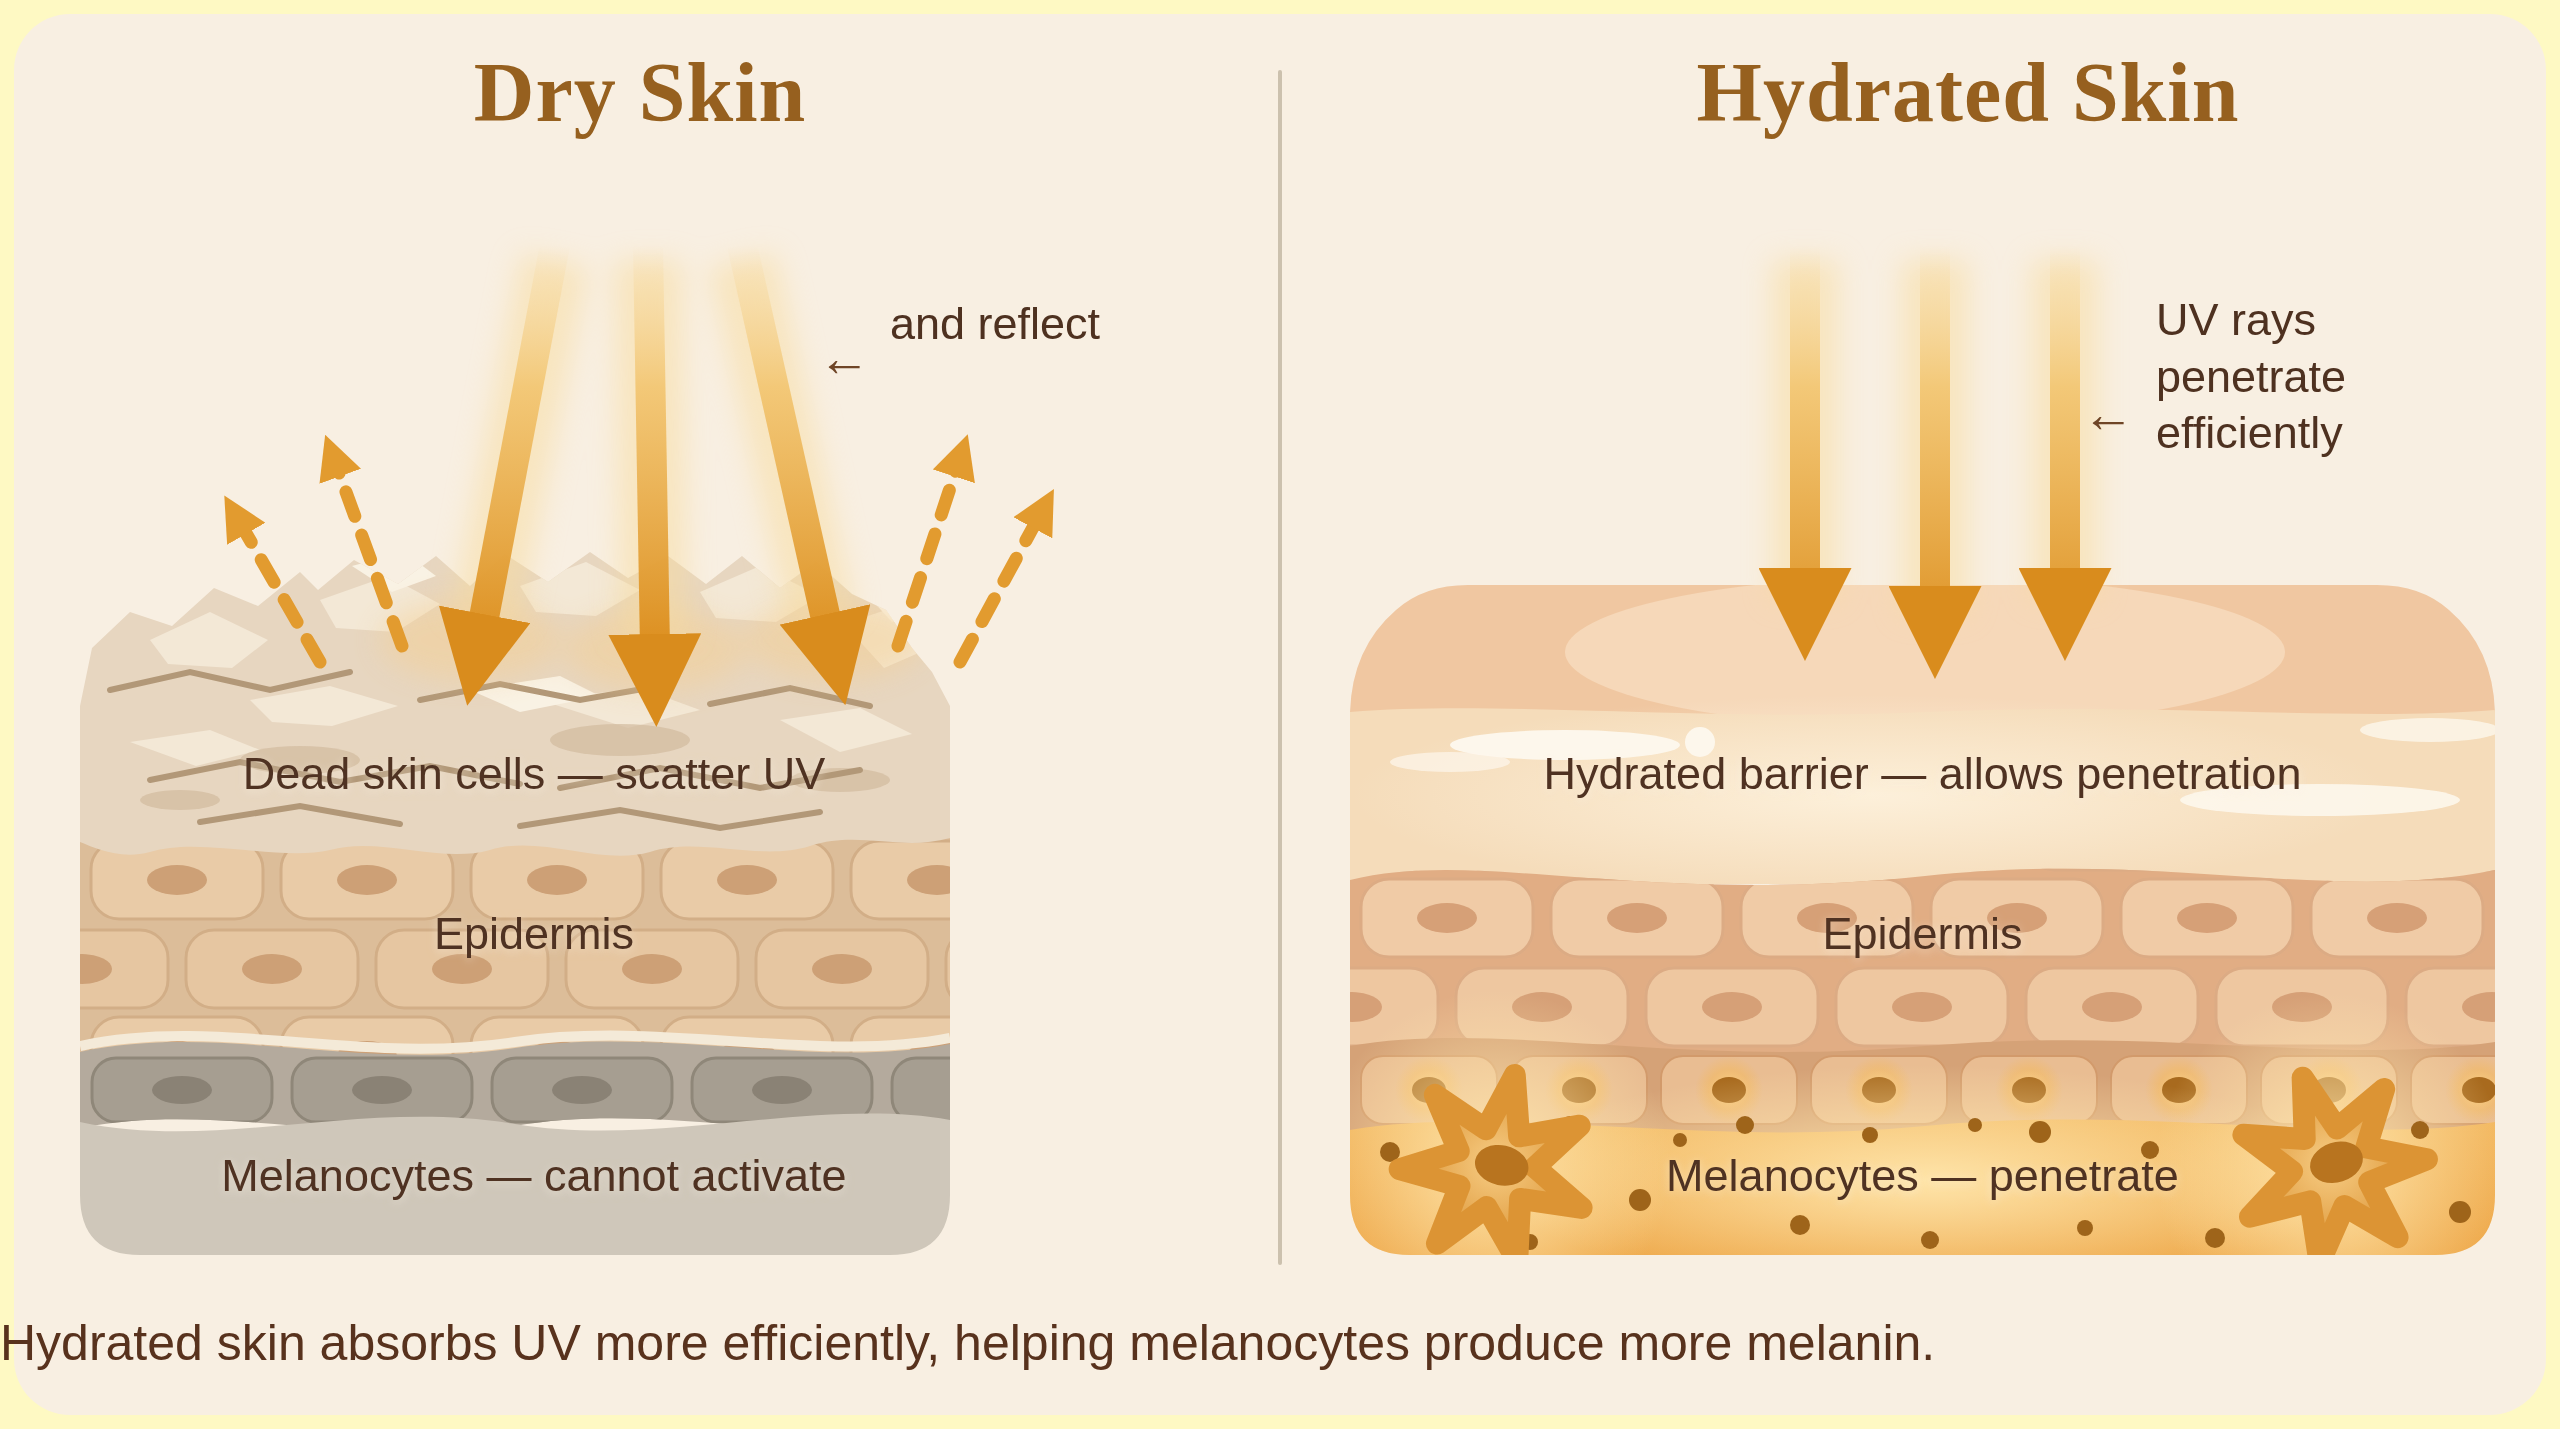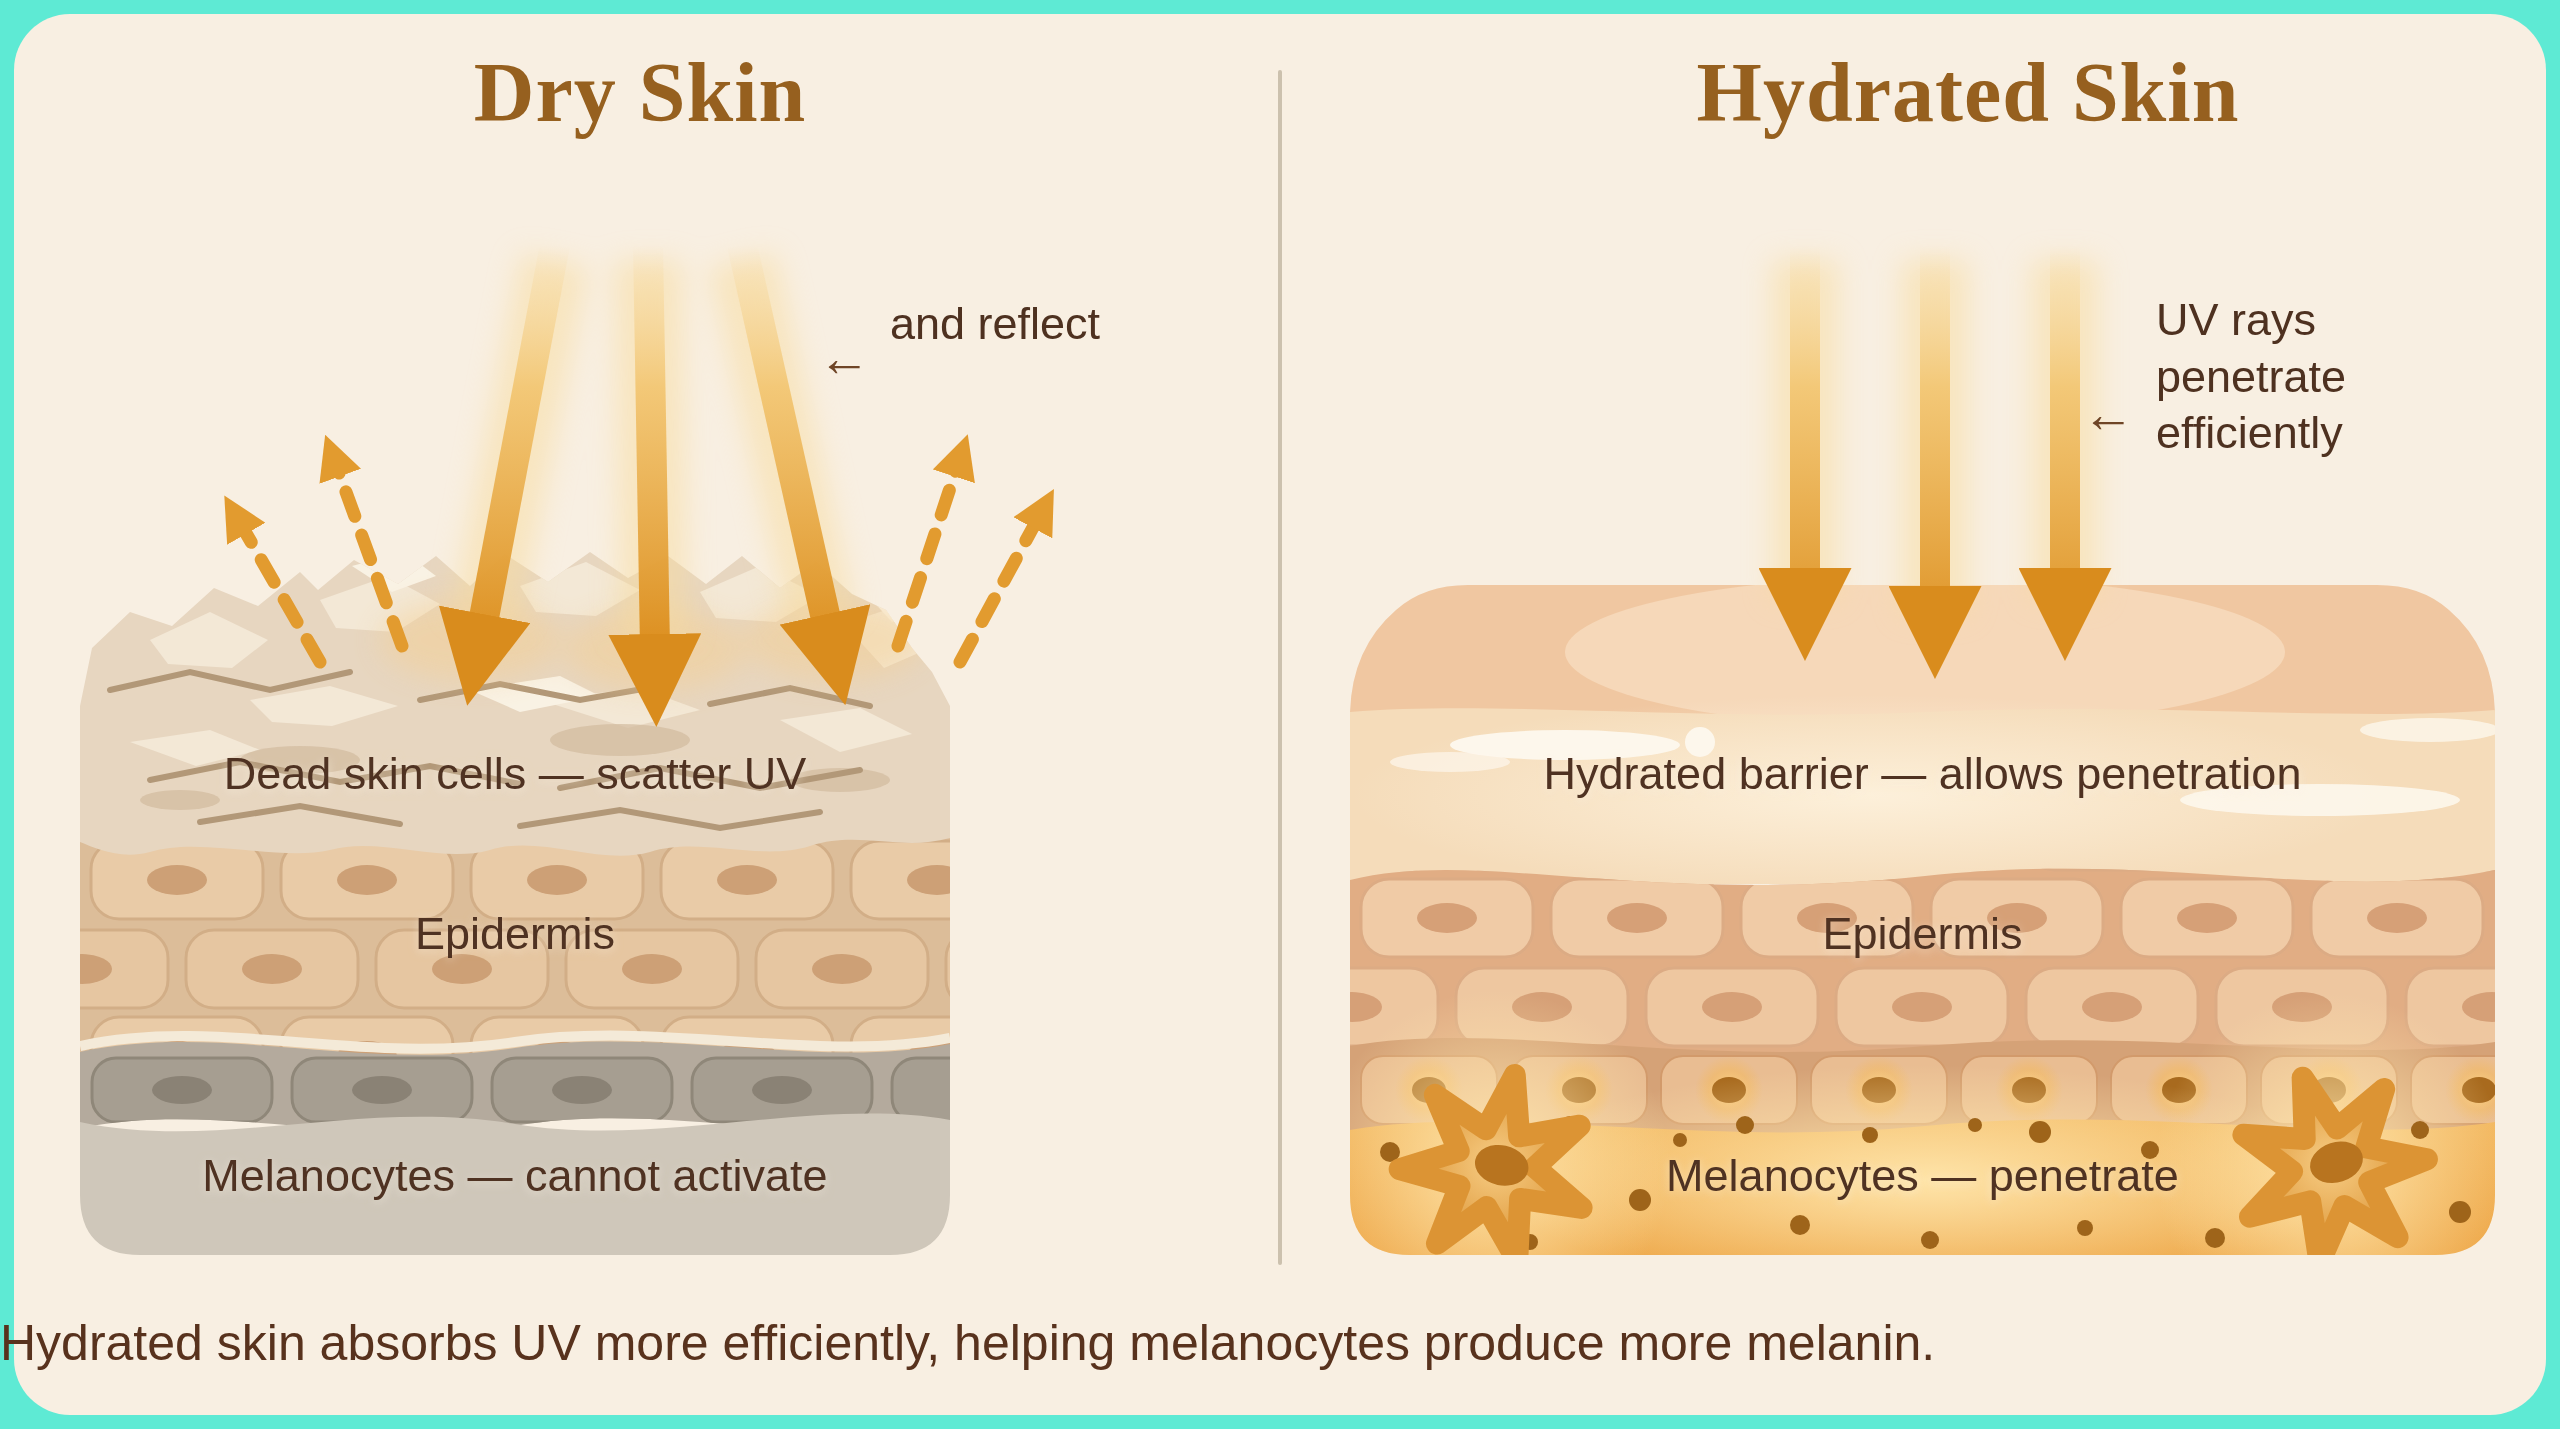--- a/index.html
+++ b/index.html
@@ -1,36 +1,36 @@
 <!DOCTYPE html>
 <html><head>
 <meta charset="utf-8">
 <style>
   html,body{margin:0;padding:0;background:#ffffff;}
-  .stage{position:relative;width:2560px;height:1429px;background:#5eead4;overflow:hidden;
+  .stage{position:relative;width:2560px;height:1429px;background:#fef9c3;overflow:hidden;
          font-family:"Liberation Sans",sans-serif;}
   .card{position:absolute;left:14px;top:14px;width:2532px;height:1401px;
         background:#f8efe2;border-radius:56px;}
   .artwork{position:absolute;left:0;top:0;z-index:1;}
   .divider{position:absolute;left:1278px;top:70px;width:4px;height:1195px;
            background:#ccc1ae;border-radius:2px;z-index:2;}
   .title{position:absolute;top:44px;width:1280px;text-align:center;z-index:3;
          font-family:"Liberation Serif",serif;font-weight:700;font-size:84px;
          color:#96601f;letter-spacing:1px;}
   .title.left{left:0;} .title.right{left:1328px;}
   .annotation{position:absolute;z-index:3;display:flex;color:#4e3120;}
   .annotation .arr{font-size:52px;color:#6f4526;font-weight:400;}
   .annotation .lines{font-size:45px;line-height:1.26;font-weight:500;}
   .annotation.left{left:818px;top:296px;}
   .annotation.left .arr{margin-top:32px;margin-right:20px;}
   .annotation.right{left:2082px;top:292px;}
   .annotation.right .arr{margin-top:92px;margin-right:22px;}
   .layer-label{position:absolute;z-index:3;font-size:45px;font-weight:500;color:#4f3222;
                text-align:center;text-shadow:0 2px 10px rgba(250,242,228,.55);}
-  .lab-l{left:80px;width:870px;} .lab-r{left:1350px;width:1145px;}
+  .lab-l{left:80px;width:870px;padding-left:19px;} .lab-r{left:1350px;width:1145px;}
   .caption{position:absolute;left:0;top:1314px;width:2560px;text-align:left;z-index:3;
            font-size:50px;font-weight:500;color:#58321d;}
 </style>
 </head>
 <body>
 
 <div class="stage">
   <div class="card"></div>
 
   <svg class="artwork" width="2560" height="1429" viewBox="0 0 2560 1429">

